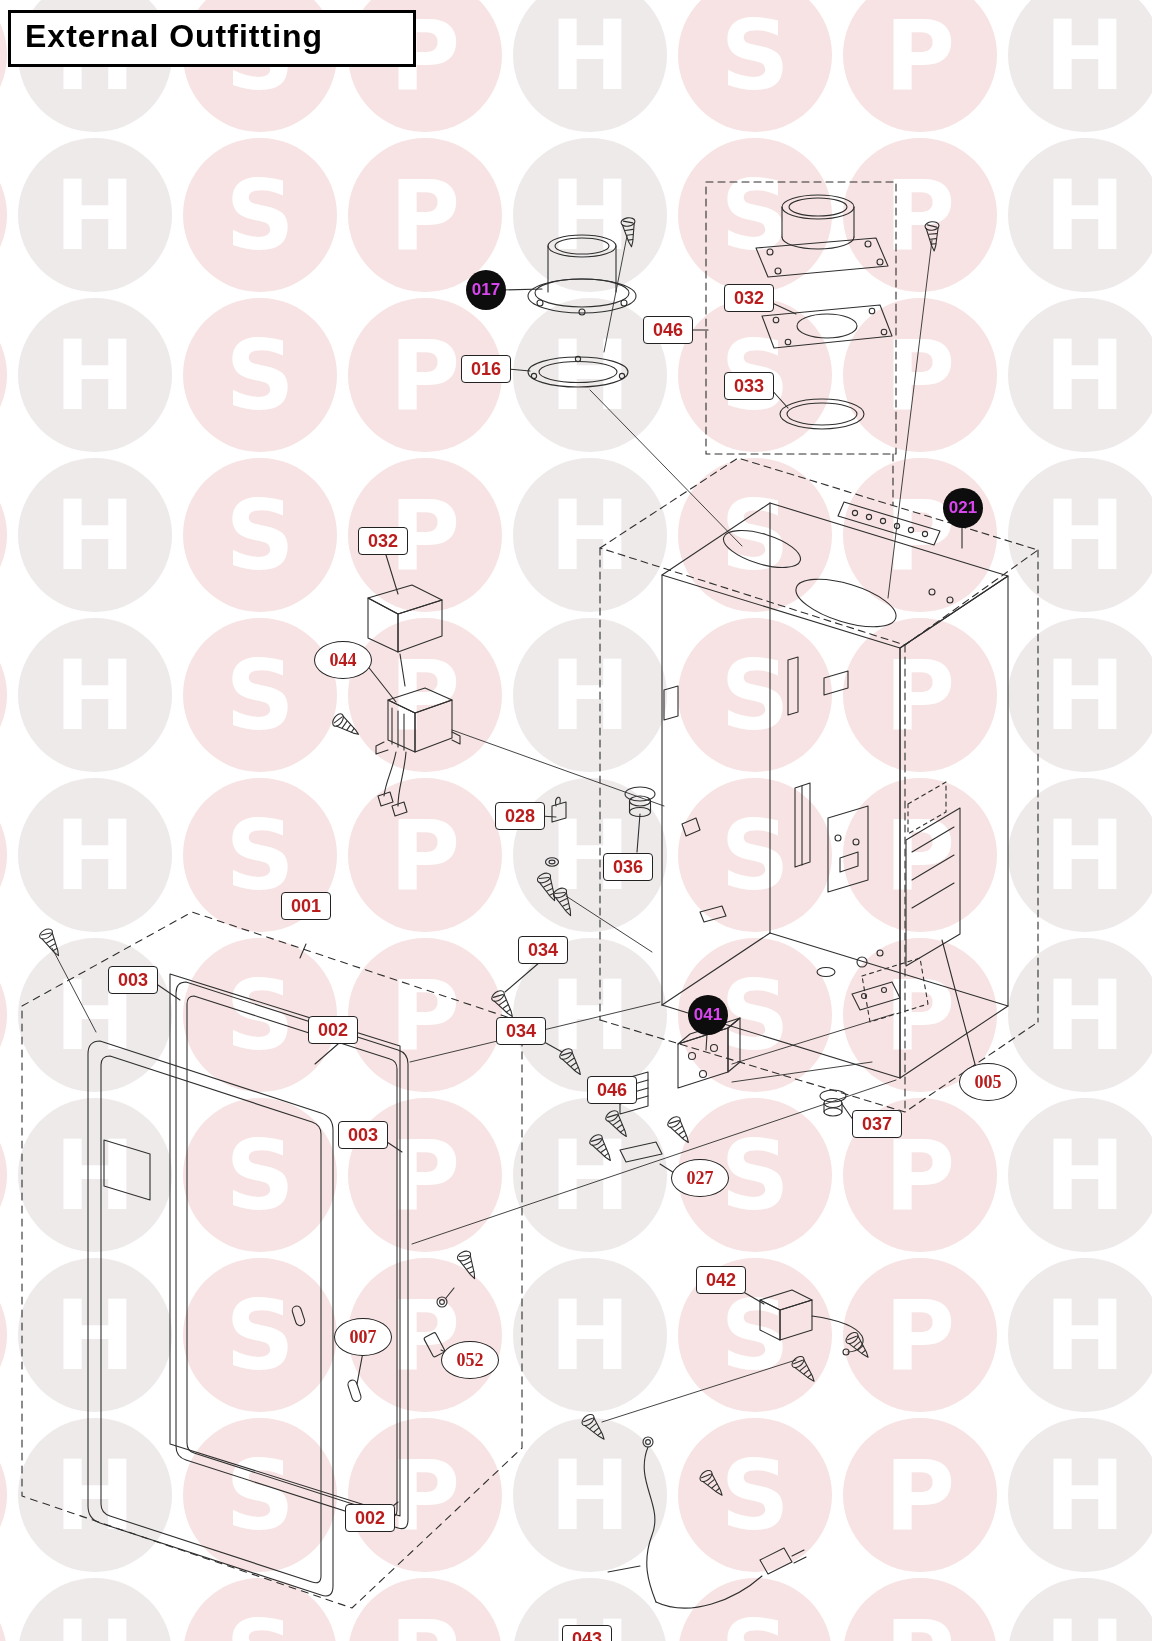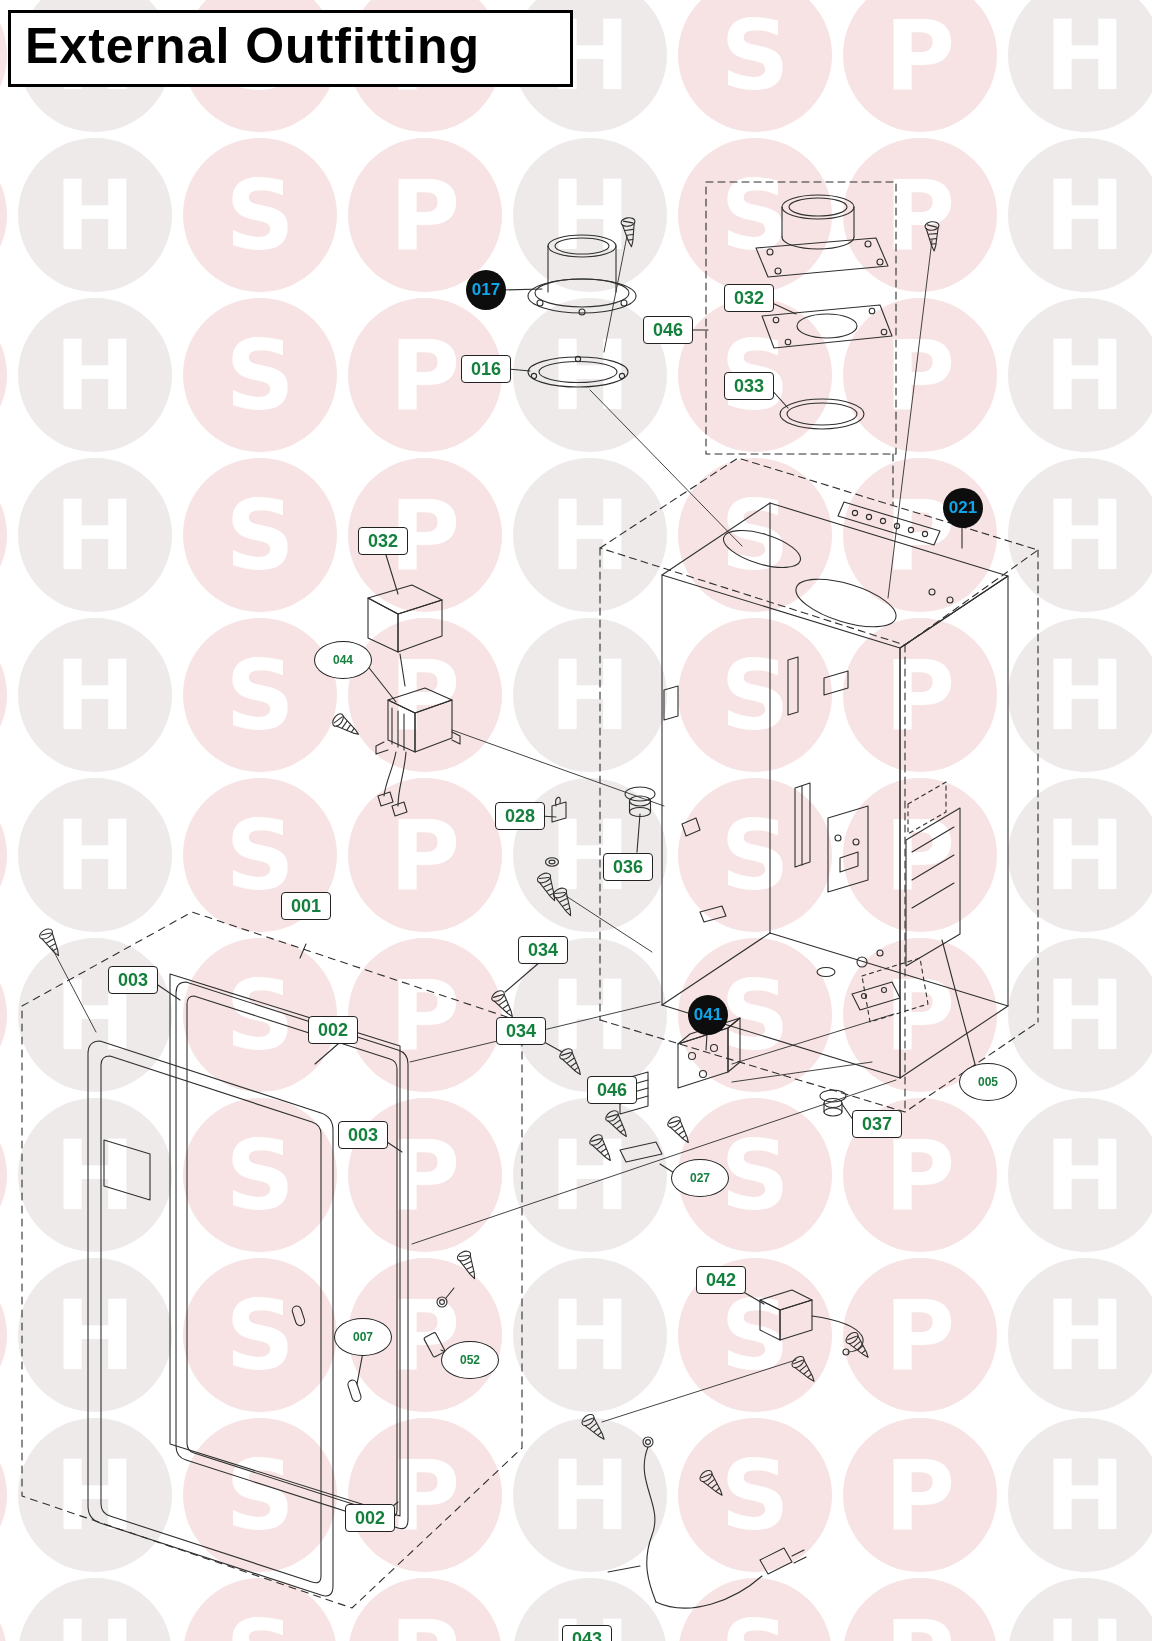--- a/index.html
+++ b/index.html
@@ -1,29 +1,29 @@
 <!DOCTYPE html>
 <html><head>
 <meta charset="utf-8">
 <style>
   html,body{margin:0;padding:0;background:#fff}
   body{width:1152px;height:1641px;position:relative;overflow:hidden;
        font-family:"Liberation Sans",sans-serif;}
   .layer{position:absolute;left:0;top:0}
   .title-box{position:absolute;left:8px;top:10px;z-index:6;background:#fff;
-       border:3px solid #000;padding:6px 90px 10px 14px;font-size:50px;
+       border:3px solid #000;padding:6px 90px 10px 14px;font-size:32px;
        font-weight:bold;letter-spacing:1px;color:#000;line-height:1.1;}
   .lbl{position:absolute;z-index:5;transform:translate(-50%,-50%);
        display:flex;align-items:center;justify-content:center;
-       font-weight:bold;color:#15803d;}
+       font-weight:bold;color:#b91c1c;}
   .lbl.box{width:48px;height:26px;background:#fff;border:1.6px solid #222;
        border-radius:4px;font-size:18px;}
   .lbl.oval{width:56px;height:36px;background:#fff;border:1.6px solid #222;
-       border-radius:50%;font-size:12px;}
-  .lbl.dark{width:40px;height:40px;background:#0d0d0d;color:#0ea5e9;
+       border-radius:50%;font-size:18px;font-family:Liberation Serif, serif;}
+  .lbl.dark{width:40px;height:40px;background:#0d0d0d;color:#d946ef;
        border-radius:50%;font-size:17px;}
 </style>
 </head>
 <body>
 
 <svg class="layer" style="z-index:0" width="1152" height="1641" viewBox="0 0 1152 1641">
   <defs>
     <pattern id="wm" patternUnits="userSpaceOnUse" x="13" y="-25" width="495" height="160">
       <circle cx="82" cy="80" r="77" fill="#eeeaea"></circle>
       <circle cx="247" cy="80" r="77" fill="#f7e3e3"></circle>

